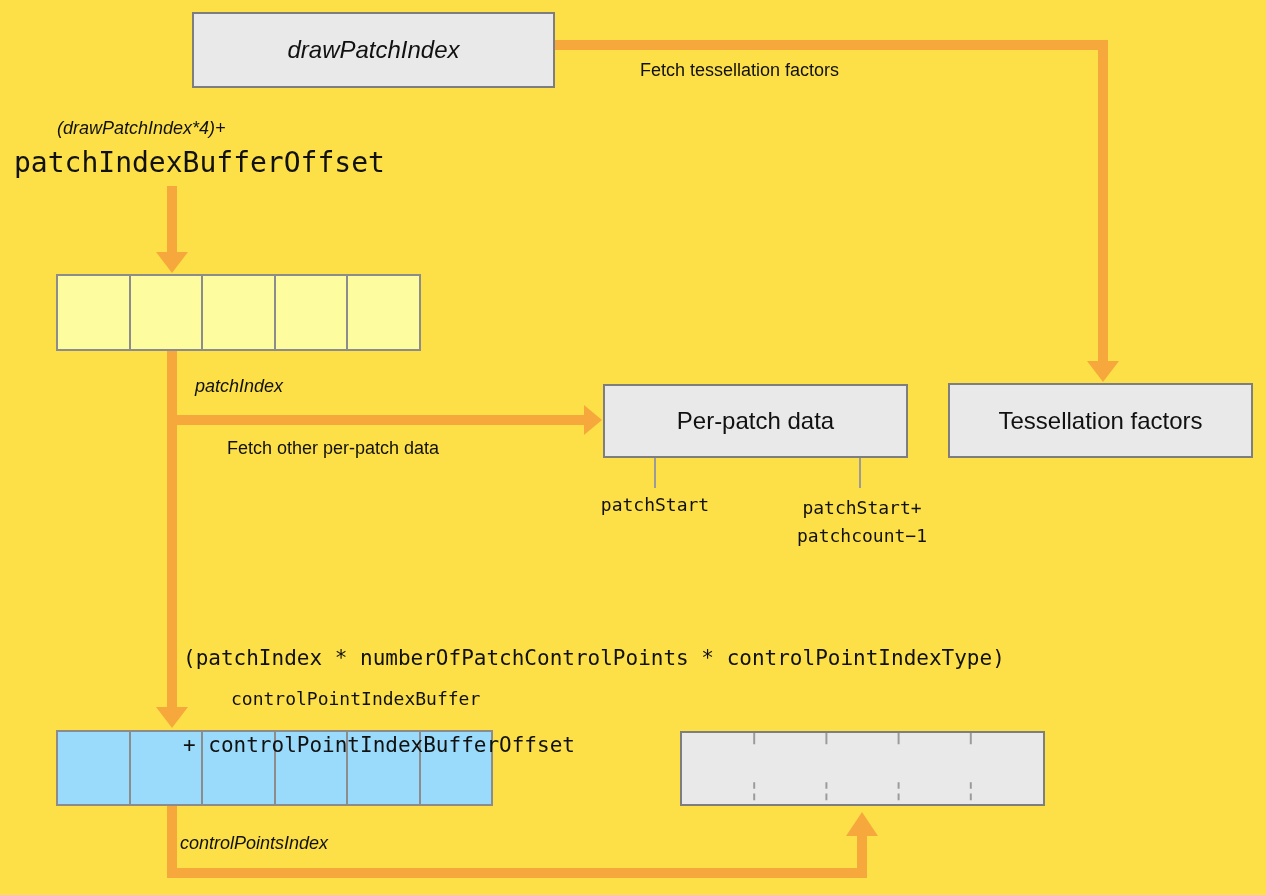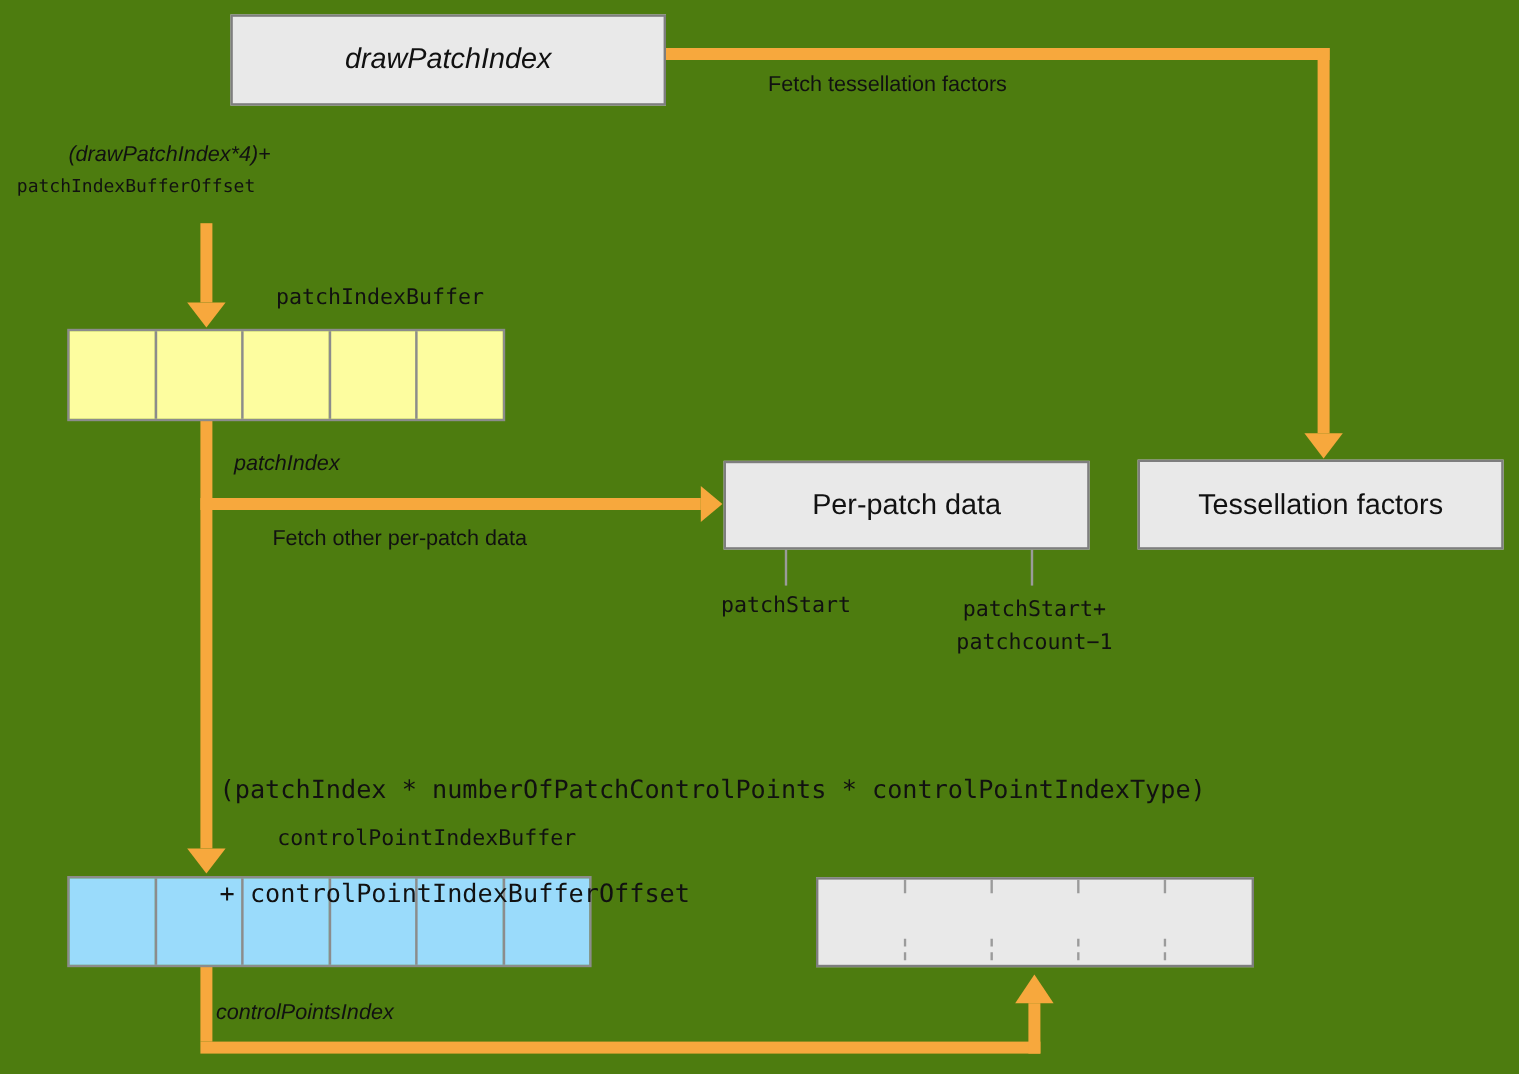--- a/index.html
+++ b/index.html
@@ -6,21 +6,21 @@
     --orange:#F7A83D;
     --yellow:#FDFD9F;
     --blue:#9ADBFB;
     --boxfill:#E9E9E9;
     --boxborder:#7E7E7E;
     --cellborder:#8C8C8C;
     --tick:#9B9B9B;
   }
   *{margin:0;padding:0;box-sizing:border-box;}
   body{background:#fff;font-family:"Liberation Sans",sans-serif;}
-  .canvas{position:relative;width:1266px;height:895px;background:#4d7c0f;overflow:hidden;}
+  .canvas{position:relative;width:1266px;height:895px;background:#fde047;overflow:hidden;}
 
   
   .gbox{position:absolute;background:var(--boxfill);border:2px solid var(--boxborder);
         display:flex;align-items:center;justify-content:center;
         font-size:24px;color:#111;}
   .box-draw{left:192px;top:12px;width:363px;height:76px;font-style:italic;}
   .box-perpatch{left:603px;top:384px;width:305px;height:74px;}
   .box-tess{left:948px;top:383px;width:305px;height:75px;}
   .box-ctrl{left:680px;top:731px;width:365px;height:75px;}
   .box-ctrl svg{position:absolute;left:0;top:0;width:100%;height:100%;}
@@ -58,21 +58,21 @@
   .hd-a2{left:156px;top:707px;}
   .hd-branch{left:584px;top:405px;}
   .hd-up{left:846px;top:812px;}
 
   
   .lbl{position:absolute;color:#111;font-size:18px;white-space:pre;}
   .italic{font-style:italic;}
   .mono{font-family:"DejaVu Sans Mono",monospace;}
   .lbl-fetch-tess{left:640px;top:60px;}
   .lbl-offset1{left:57px;top:118px;}
-  .lbl-offset2{left:14px;top:146px;font-size:15px;}
+  .lbl-offset2{left:14px;top:146px;font-size:28px;}
   .lbl-pib{left:230px;top:237px;}
   .lbl-patchindex{left:195px;top:376px;}
   .lbl-fetch-other{left:227px;top:438px;}
   .lbl-patchstart{left:655px;top:494px;transform:translateX(-50%);text-align:center;}
   .lbl-patchstart2{left:862px;top:494px;transform:translateX(-50%);text-align:center;line-height:28px;}
   .lbl-formula{left:183px;top:586px;font-size:21px;line-height:29px;}
   .lbl-cpib{left:231px;top:688px;}
   .lbl-cpi{left:180px;top:833px;}
 
   
@@ -141,21 +141,20 @@
     </div>
 
   <div class="tick tick-left"></div>
   <div class="tick tick-right"></div>
 
   <div class="lbl lbl-fetch-tess">Fetch tessellation factors</div>
 
   <div class="lbl italic lbl-offset1">(drawPatchIndex*4)+</div>
   <div class="lbl mono lbl-offset2">patchIndexBufferOffset</div>
 
-  <div class="lbl mono lbl-pib">patchIndexBuffer</div>
 
   <div class="lbl italic lbl-patchindex">patchIndex</div>
   <div class="lbl lbl-fetch-other">Fetch other per-patch data</div>
 
   <div class="lbl mono lbl-patchstart">patchStart</div>
   <div class="lbl mono lbl-patchstart2"><span>patchStart+</span><br><span>patchcount−1</span></div>
 
   <div class="lbl mono lbl-formula">
     <div>(patchIndex * numberOfPatchControlPoints * controlPointIndexType)</div>
     <div>+ controlPointIndexBufferOffset</div>

